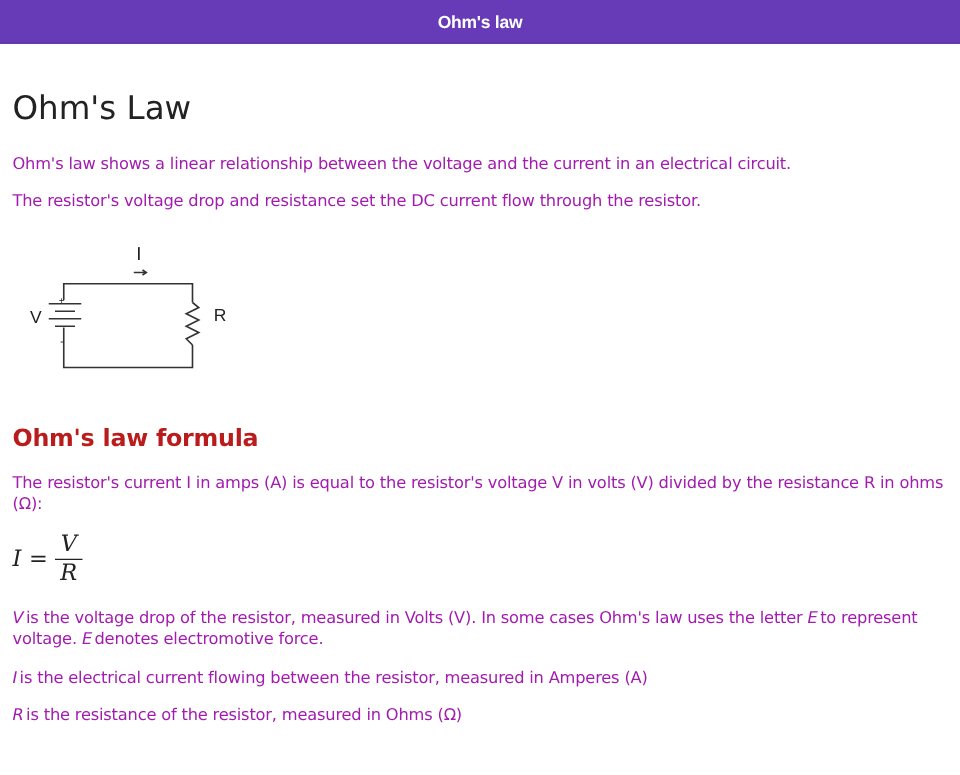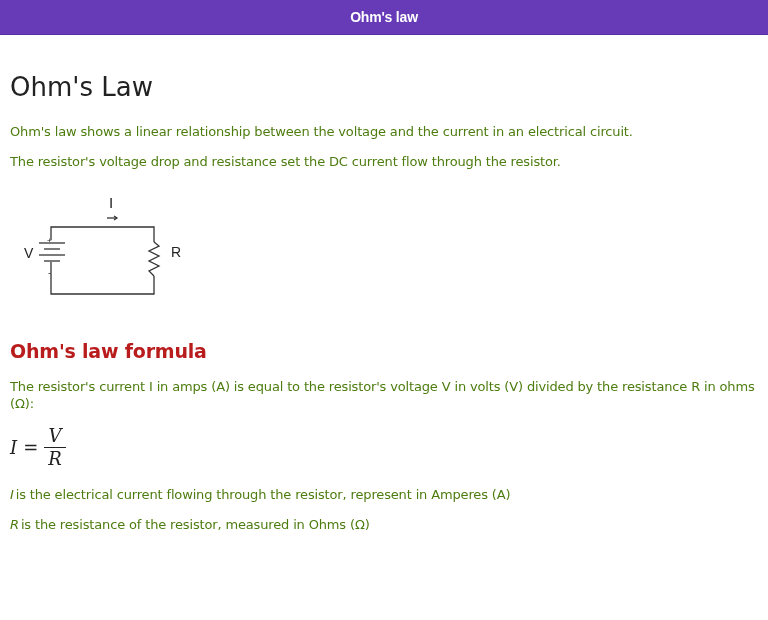--- a/index.html
+++ b/index.html
@@ -17,21 +17,21 @@
   .topbar-title {
     color: #ffffff; font-family: "Liberation Sans", sans-serif;
     font-weight: bold; font-size: 14px; letter-spacing: -0.2px;
   }
   .content { padding: 0 10px; }
   h1 {
     font-size: 26px; font-weight: normal; color: #222222;
     margin: 36px 0 0 0; line-height: 32px;
   }
   p {
-    font-size: 13px; line-height: 17px; margin: 0; color: #4d7c0f;
+    font-size: 13px; line-height: 17px; margin: 0; color: #a21caf;
     letter-spacing: -0.15px;
   }
   .p1 { margin-top: 20px; }
   .p2 { margin-top: 13px; }
   .p3 { margin-top: 13px; }
   .circuit { margin-top: 18px; margin-left: 4px; width: 200px; height: 115px; }
   h2 {
     font-size: 19px; font-weight: bold; color: #b91c1c;
     margin: 32px 0 0 0; line-height: 24px; letter-spacing: -0.2px;
   }
@@ -92,17 +92,18 @@
 
   <div class="formula">
     <span class="lhs">I</span>
     <span class="eq">=</span>
     <span class="frac">
       <span class="num">V</span>
       <span class="den">R</span>
     </span>
   </div>
 
+  <p class="p5"><span class="var">V</span><span>is the voltage drop of the resistor, measured in Volts (V). In some cases Ohm's law uses the letter </span><span class="var">E</span><span>to represent voltage. </span><span class="var">E</span><span>denotes electromotive force.</span></p>
 
-  <p class="p6"><span class="var">I</span><span>is the electrical current flowing through the resistor, represent in Amperes (A)</span></p>
+  <p class="p6"><span class="var">I</span><span>is the electrical current flowing between the resistor, measured in Amperes (A)</span></p>
 
   <p class="p7"><span class="var">R</span><span>is the resistance of the resistor, measured in Ohms (Ω)</span></p>
 </div>
 
 </body></html>

